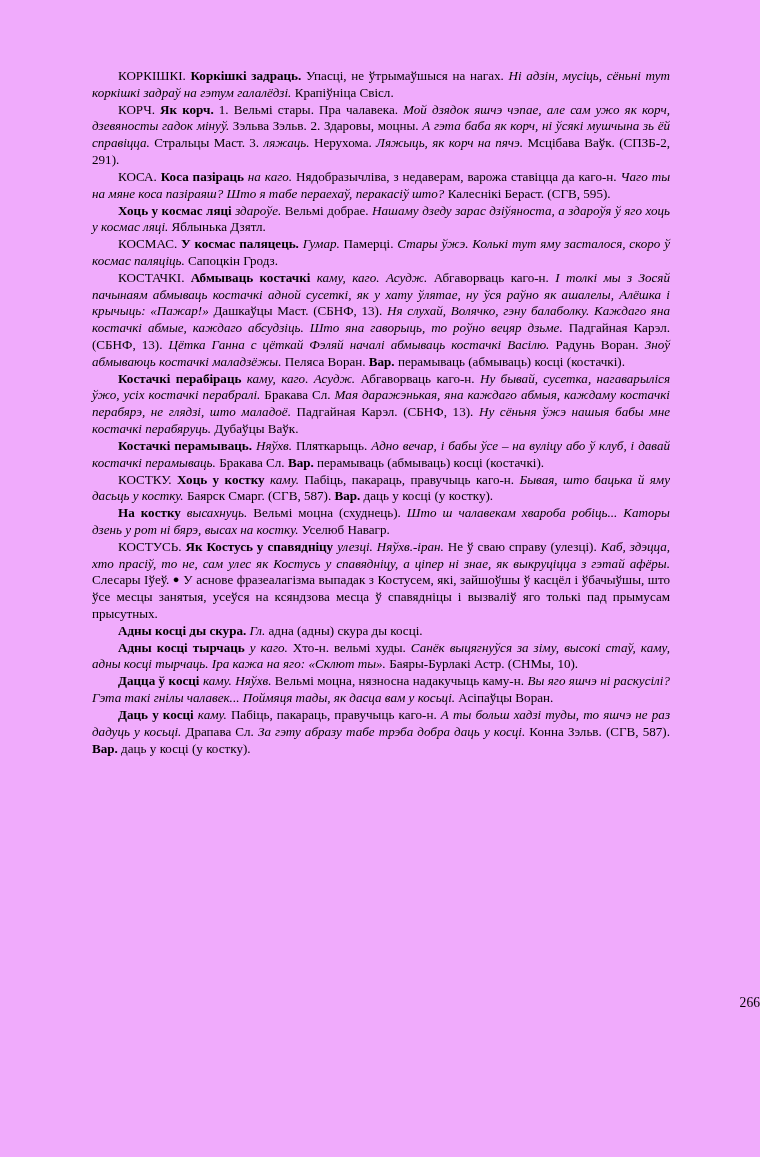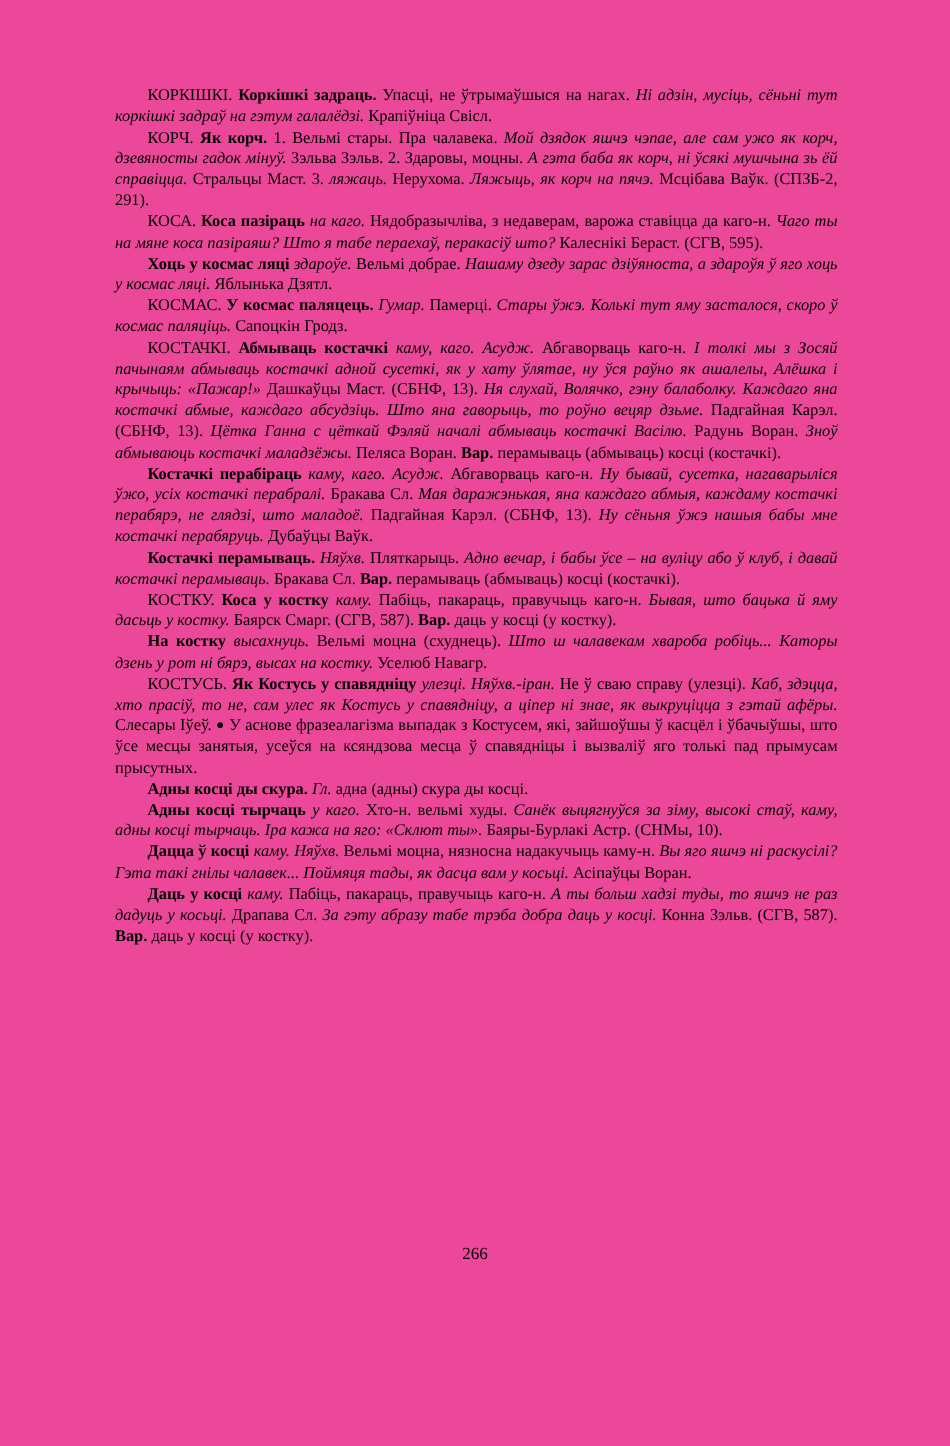--- a/index.html
+++ b/index.html
@@ -10,21 +10,21 @@
   body {
     width: 760px;
     height: 1157px;
     font-family: "Liberation Serif", "DejaVu Serif", serif;
     color: #000000;
   }
   .page {
     position: relative;
     width: 760px;
     height: 1157px;
-    background: #ec4899;
+    background: #f0abfc;
     box-sizing: border-box;
   }
   .content {
     position: absolute;
     left: 92px;
     top: 68px;
     width: 578px;
   }
   .entry {
     margin: 0;
@@ -43,21 +43,21 @@
     font-style: italic;
   }
   .bi {
     font-weight: bold;
   }
   .pageno {
     position: absolute;
     left: 0;
     top: 995px;
     width: 760px;
-    text-align: center;
+    text-align: right;
     font-size: 13.6px;
     font-family: "Liberation Serif", "DejaVu Serif", serif;
   }
   .bullet {
     font-size: 11px;
     vertical-align: 1px;
   }
 </style>
 </head>
 <body>
@@ -65,21 +65,21 @@
 <div class="page">
   <div class="content">
     <p class="entry">КОРКІШКІ. <span class="b">Коркішкі задраць.</span> Упасці, не ўтрымаўшыся на нагах. <span class="i">Ні адзін, мусіць, сёньні тут коркішкі задраў на гэтум галалёдзі.</span> Крапіўніца Свісл.</p>
     <p class="entry">КОРЧ. <span class="b">Як корч.</span> 1. Вельмі стары. Пра чалавека. <span class="i">Мой дзядок яшчэ чэпае, але сам ужо як корч, дзевяносты гадок мінуў.</span> Зэльва Зэльв. 2. Здаровы, моцны. <span class="i">А гэта баба як корч, ні ўсякі мушчына зь ёй справіцца.</span> Стральцы Маст. 3. <span class="i">ляжаць.</span> Нерухома. <span class="i">Ляжыць, як корч на пячэ.</span> Мсцібава Ваўк. (СПЗБ-2, 291).</p>
     <p class="entry">КОСА. <span class="b">Коса пазіраць</span><span class="i"> на каго.</span> Нядобразычліва, з недаверам, варожа ставіцца да каго-н. <span class="i">Чаго ты на мяне коса пазіраяш? Што я табе пераехаў, перакасіў што?</span> Калеснікі Бераст. (СГВ, 595).</p>
     <p class="entry"><span class="b">Хоць у космас ляці</span><span class="i"> здароўе.</span> Вельмі добрае. <span class="i">Нашаму дзеду зарас дзіўяноста, а здароўя ў яго хоць у космас ляці.</span> Яблынька Дзятл.</p>
     <p class="entry">КОСМАС. <span class="b">У космас паляцець.</span><span class="i"> Гумар.</span> Памерці. <span class="i">Стары ўжэ. Колькі тут яму засталося, скоро ў космас паляціць.</span> Сапоцкін Гродз.</p>
     <p class="entry">КОСТАЧКІ. <span class="b">Абмываць костачкі</span><span class="i"> каму, каго.</span>  <span class="i">Асудж.</span> Абгаворваць каго-н. <span class="i">І толкі мы з Зосяй пачынаям абмываць костачкі адной сусеткі, як у хату ўлятае, ну ўся раўно як ашалелы, Алёшка і крычыць: «Пажар!»</span> Дашкаўцы Маст. (СБНФ, 13). <span class="i">Ня слухай, Волячко, гэну балаболку. Каждаго яна  костачкі абмые, каждаго абсудзіць. Што яна гаворыць, то роўно вецяр дзьме.</span> Падгайная Карэл. (СБНФ, 13). <span class="i">Цётка Ганна с цёткай Фэляй началі абмываць костачкі Васілю.</span> Радунь Воран. <span class="i">Зноў абмываюць костачкі маладзёжы.</span> Пеляса Воран. <span class="bi">Вар.</span> перамываць (абмываць) косці (костачкі).</p>
     <p class="entry"><span class="b">Костачкі перабіраць</span><span class="i"> каму, каго. Асудж.</span> Абгаворваць каго-н. <span class="i">Ну бывай, сусетка, нагаварыліся ўжо, усіх костачкі перабралі.</span> Бракава Сл. <span class="i">Мая даражэнькая, яна каждаго абмыя, каждаму  костачкі перабярэ, не глядзі, што маладоё.</span> Падгайная Карэл. (СБНФ, 13). <span class="i">Ну сёньня ўжэ нашыя бабы мне костачкі перабяруць.</span> Дубаўцы Ваўк.</p>
     <p class="entry"><span class="b">Костачкі перамываць.</span><span class="i"> Няўхв.</span> Пляткарыць. <span class="i">Адно вечар, і бабы ўсе – на вуліцу або ў клуб, і давай костачкі перамываць.</span> Бракава Сл. <span class="bi">Вар.</span> перамываць (абмываць) косці (костачкі).</p>
-    <p class="entry">КОСТКУ. <span class="b">Коса у костку</span><span class="i"> каму.</span> Пабіць, пакараць, правучыць каго-н. <span class="i">Бывая, што бацька й яму дасьць у костку.</span> Баярск Смарг. (СГВ, 587). <span class="bi">Вар.</span> даць у косці (у костку).</p>
+    <p class="entry">КОСТКУ. <span class="b">Хоць у костку</span><span class="i"> каму.</span> Пабіць, пакараць, правучыць каго-н. <span class="i">Бывая, што бацька й яму дасьць у костку.</span> Баярск Смарг. (СГВ, 587). <span class="bi">Вар.</span> даць у косці (у костку).</p>
     <p class="entry"><span class="b">На костку</span><span class="i"> высахнуць.</span> Вельмі моцна (схуднець). <span class="i">Што ш чалавекам хвароба робіць... Каторы дзень у рот ні бярэ, высах на костку.</span> Уселюб Навагр.</p>
     <p class="entry">КОСТУСЬ. <span class="b">Як Костусь у спавядніцу</span><span class="i"> улезці. Няўхв.-іран.</span> Не ў сваю справу (улезці). <span class="i">Каб, здэцца, хто прасіў, то не, сам улес як Костусь у спавядніцу, а ціпер ні знае, як выкруціцца  з гэтай афёры.</span> Слесары Іўеў. <span class="bullet">●</span> У аснове фразеалагізма выпадак з Костусем, які, зайшоўшы ў касцёл і ўбачыўшы, што ўсе месцы занятыя, усеўся на ксяндзова месца ў спавядніцы і вызваліў яго толькі пад прымусам прысутных.</p>
     <p class="entry"><span class="b">Адны косці  ды скура.</span><span class="i"> Гл.</span> адна (адны) скура ды косці.</p>
     <p class="entry"><span class="b">Адны косці тырчаць</span><span class="i"> у каго.</span> Хто-н. вельмі худы. <span class="i">Санёк выцягнуўся за зіму, высокі стаў, каму, адны косці тырчаць. Іра кажа на яго: «Склют ты».</span> Баяры-Бурлакі Астр. (СНМы, 10).</p>
     <p class="entry"><span class="b">Дацца ў косці</span><span class="i">  каму. Няўхв.</span> Вельмі моцна, нязносна надакучыць каму-н. <span class="i">Вы яго яшчэ ні раскусілі? Гэта такі гнілы чалавек... Поймяця тады, як дасца вам у косьці.</span> Асіпаўцы Воран.</p>
     <p class="entry"><span class="b">Даць у косці</span><span class="i"> каму.</span> Пабіць, пакараць, правучыць каго-н. <span class="i">А ты больш хадзі туды, то яшчэ не раз дадуць у косьці.</span> Драпава Сл. <span class="i">За гэту абразу табе трэба добра даць у косці.</span> Конна Зэльв. (СГВ, 587). <span class="bi">Вар.</span> даць у косці (у костку).</p>
   </div>
   <div class="pageno">266</div>
 </div>
 

